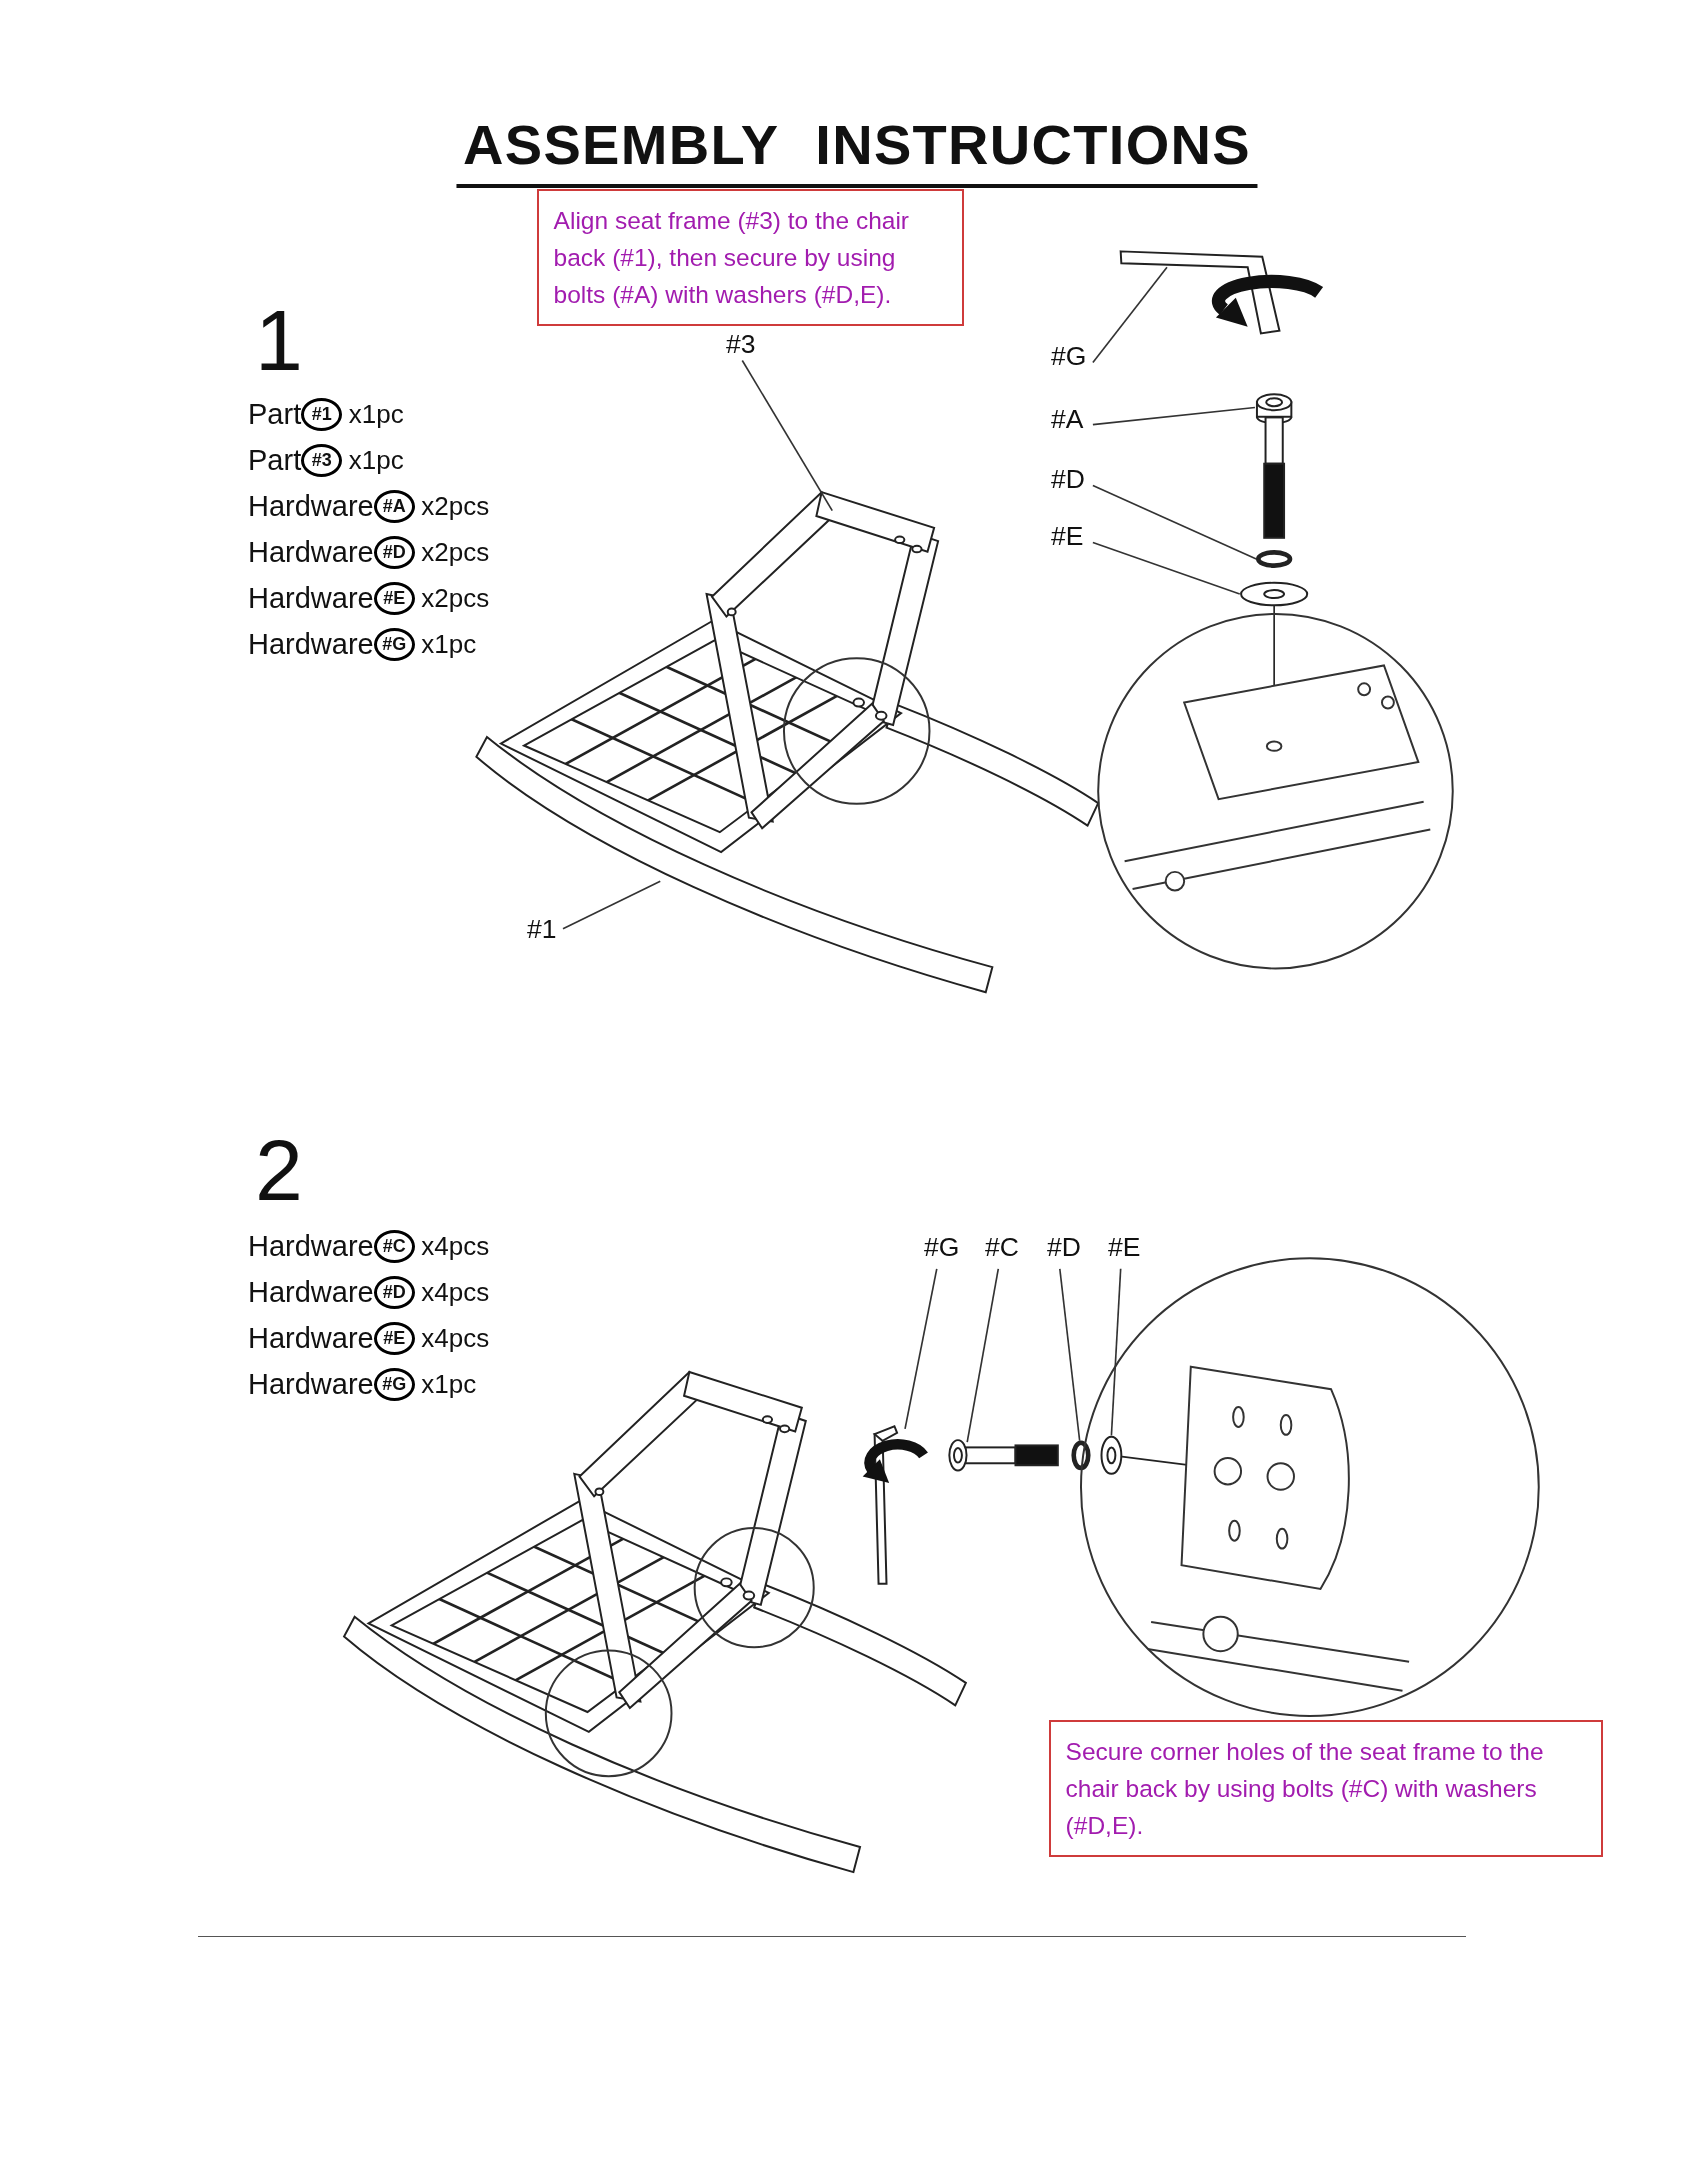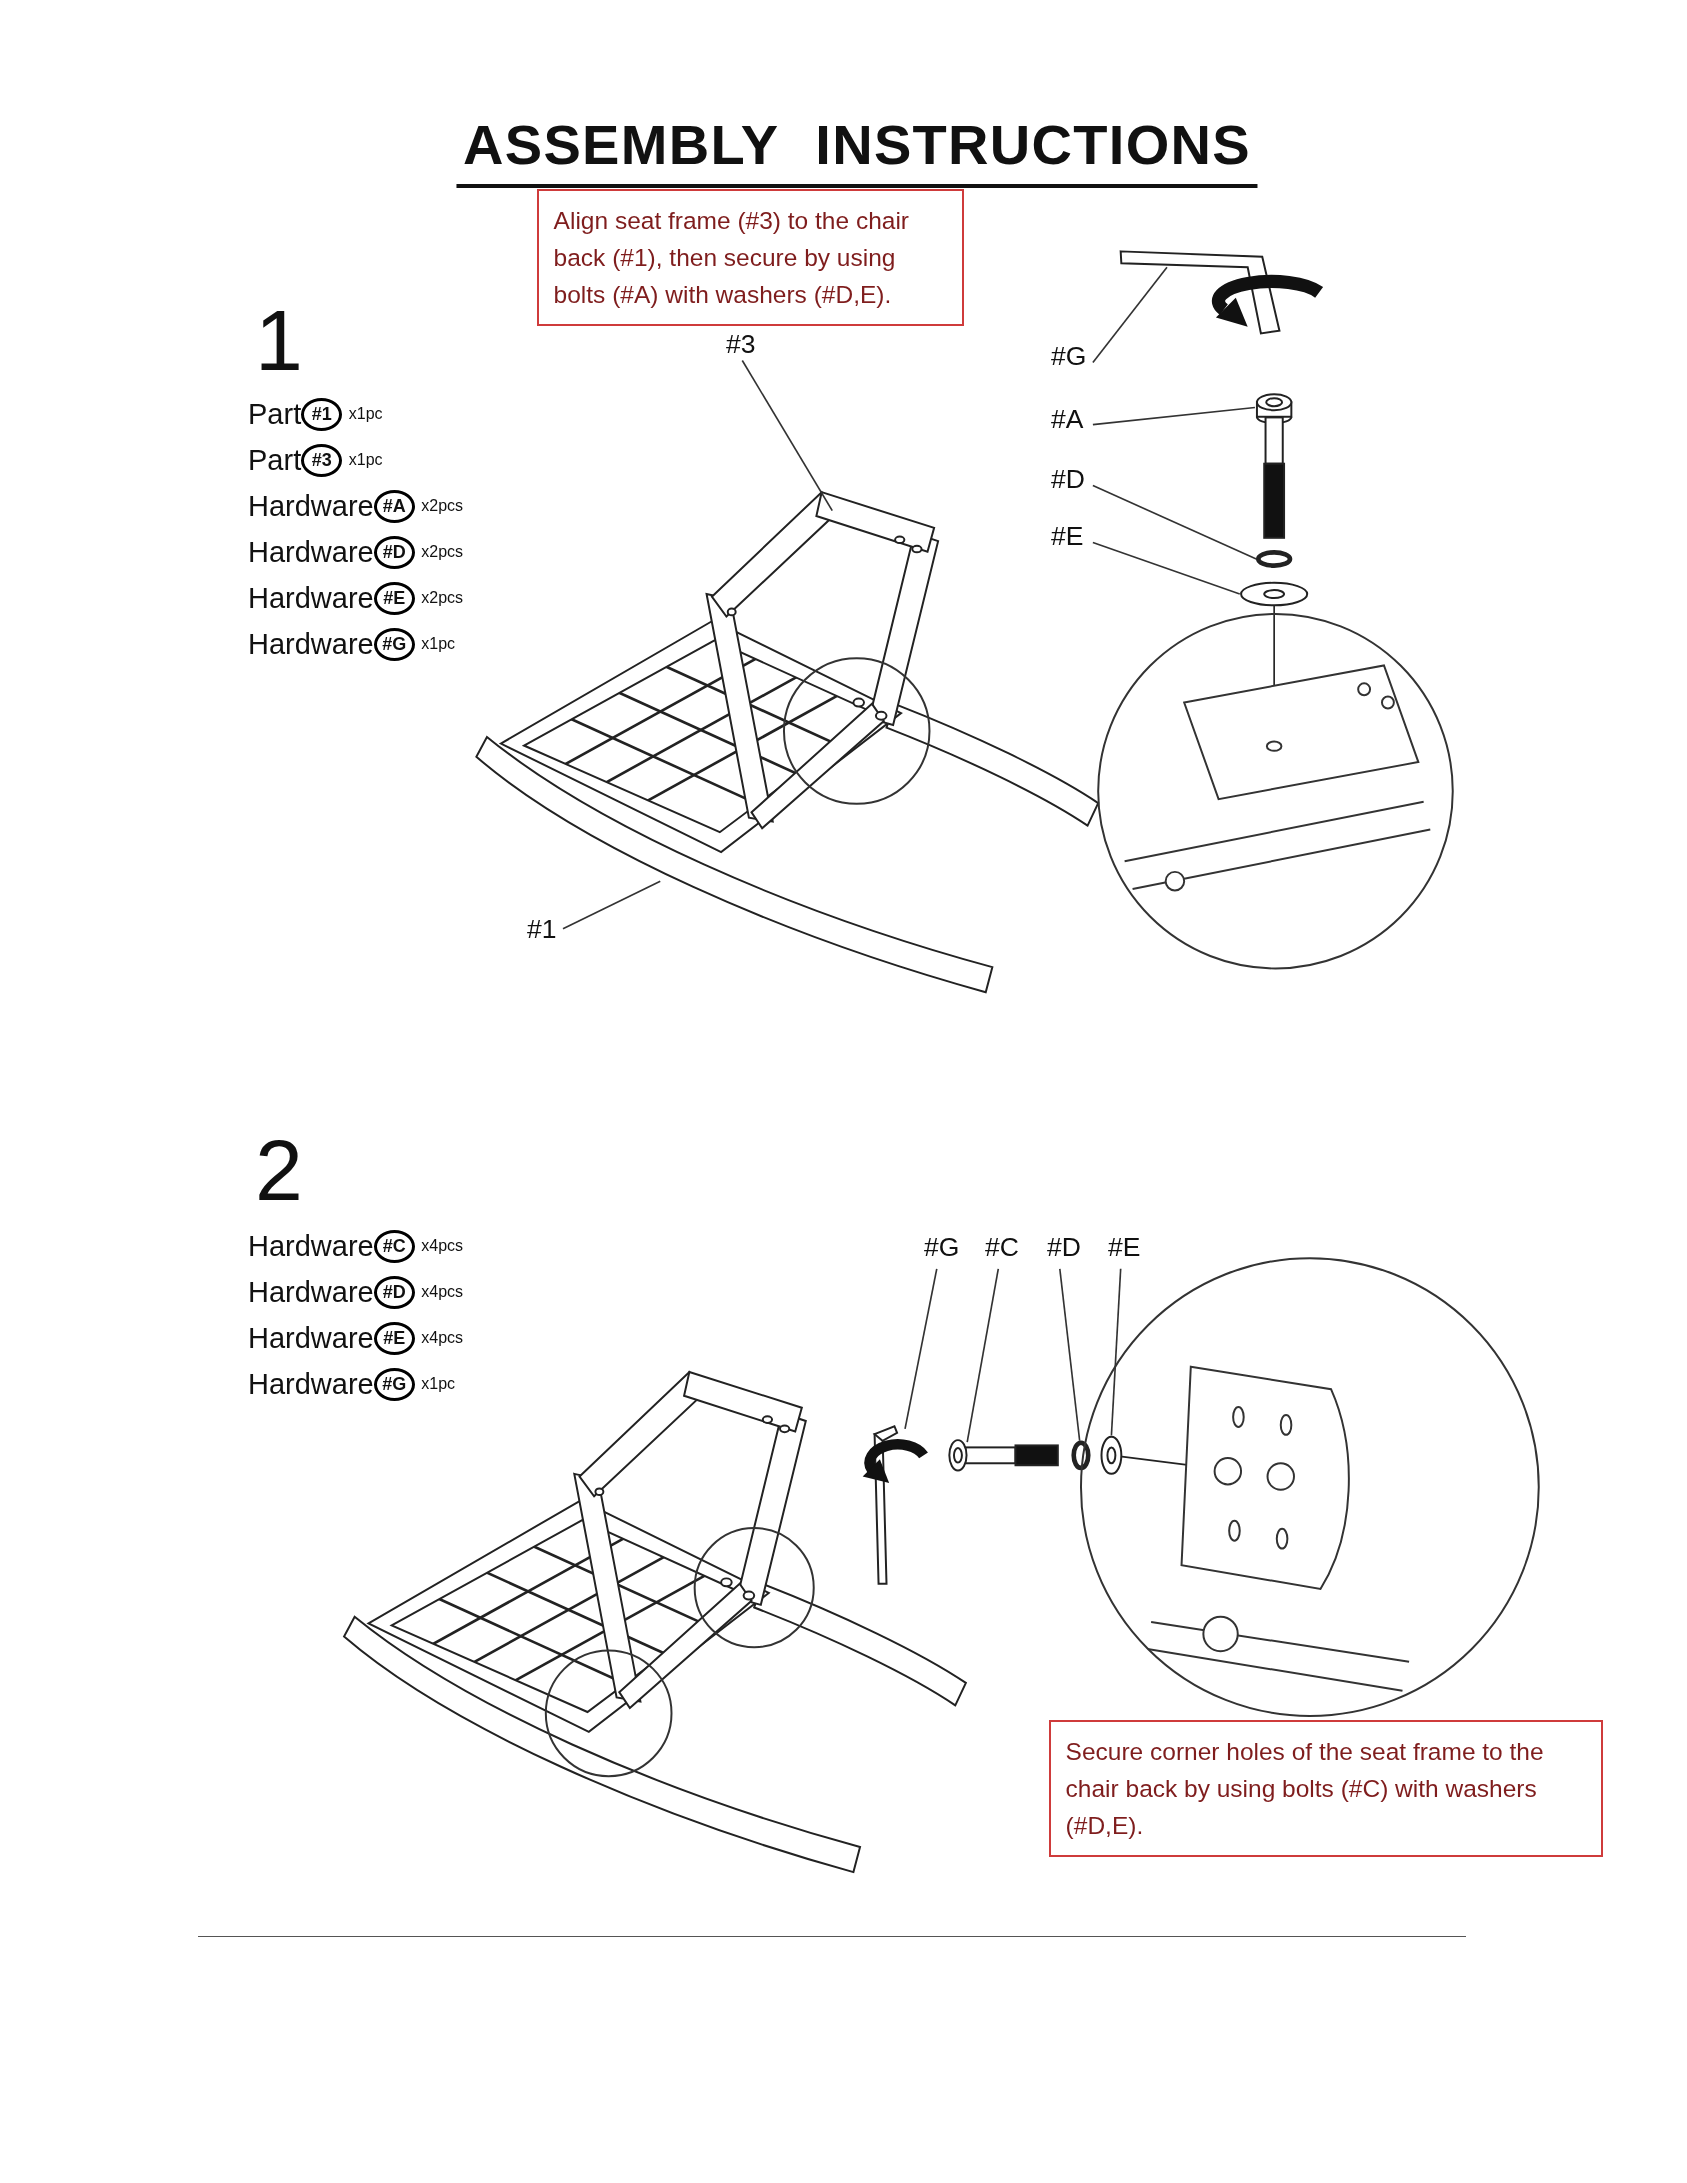--- a/index.html
+++ b/index.html
@@ -11,32 +11,32 @@
   }
   .abs { position:absolute; }
   .title {
     position:absolute; left:50.8%; top:112px; transform:translateX(-50%);
     font-size:56px; font-weight:bold; white-space:nowrap;
     letter-spacing:1.3px; word-spacing:20px;
     border-bottom:4.6px solid #111; padding:0 6.6px 6.6px 6.6px;
   }
   .note-box {
     position:absolute; border:2.6px solid #cf3b3b; background:#fff;
-    padding:10.6px 14.6px; font-size:24.5px; line-height:1.52; color:#7f1d1d;
+    padding:10.6px 14.6px; font-size:24.5px; line-height:1.52; color:#a21caf;
   }
   .step-num { position:absolute; font-size:86px; font-weight:400; }
   .parts-list { position:absolute; }
   .part-row { display:flex; align-items:center; margin-bottom:12px; height:34px; }
   .part-label { font-size:29px; }
   .part-code {
     display:inline-flex; align-items:center; justify-content:center;
     width:41px; height:33px; border:3.3px solid #000; border-radius:50%;
     font-size:18px; font-weight:bold; margin:0 6.6px 0 0; flex:0 0 auto;
   }
-  .part-qty { font-size:16px; }
+  .part-qty { font-size:26px; }
   .dlabel { position:absolute; font-size:26.5px; }
   .bottom-rule { position:absolute; left:198px; top:1936px; width:1268px; border-top:1.3px solid #555; }
 </style>
 </head>
 <body>
 
 <svg class="abs" style="left:0;top:0" width="1687" height="2183" viewBox="0 0 2550 3300">
   <defs>
     <clipPath id="latticeClip">
         <polygon points="792,1127 1080,968 1326,1080 1088,1258"></polygon>

